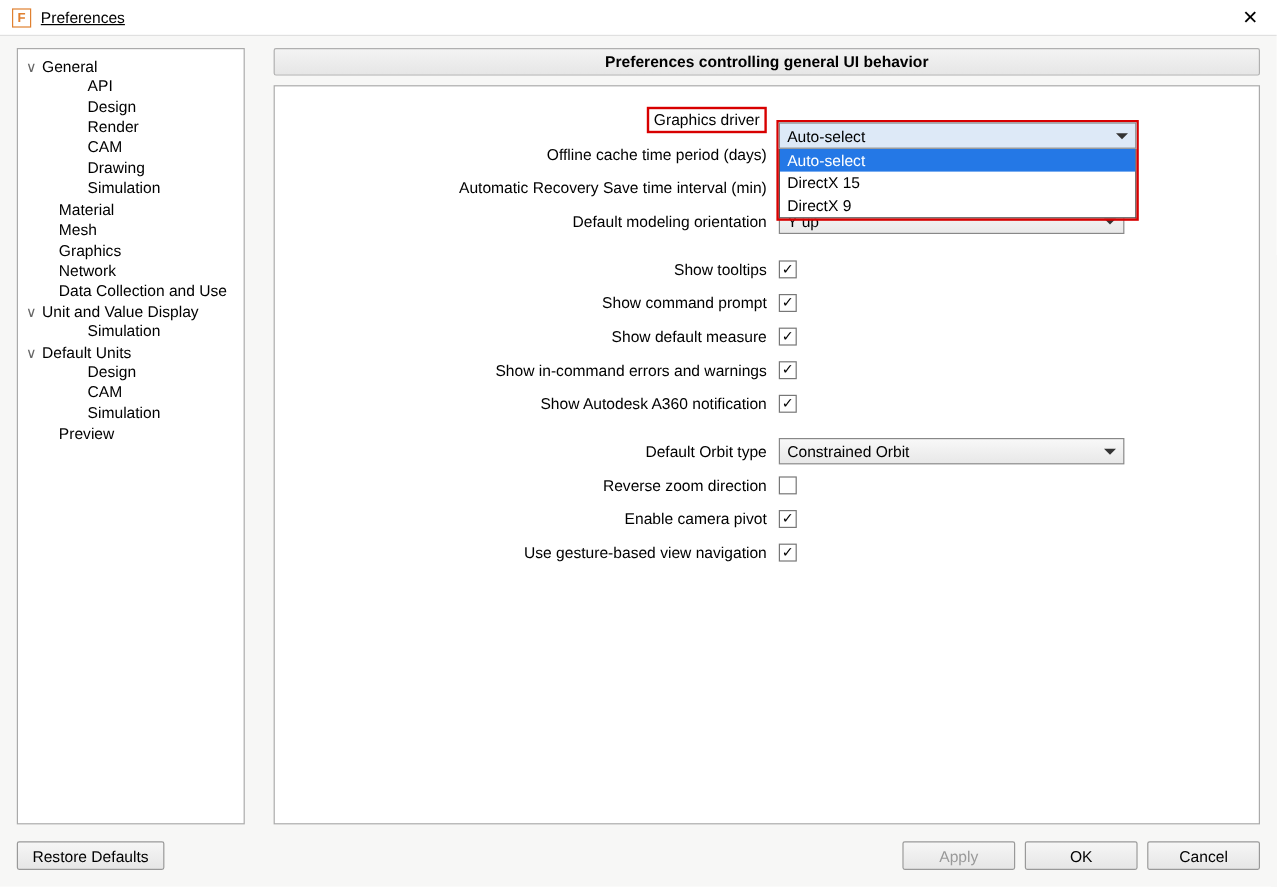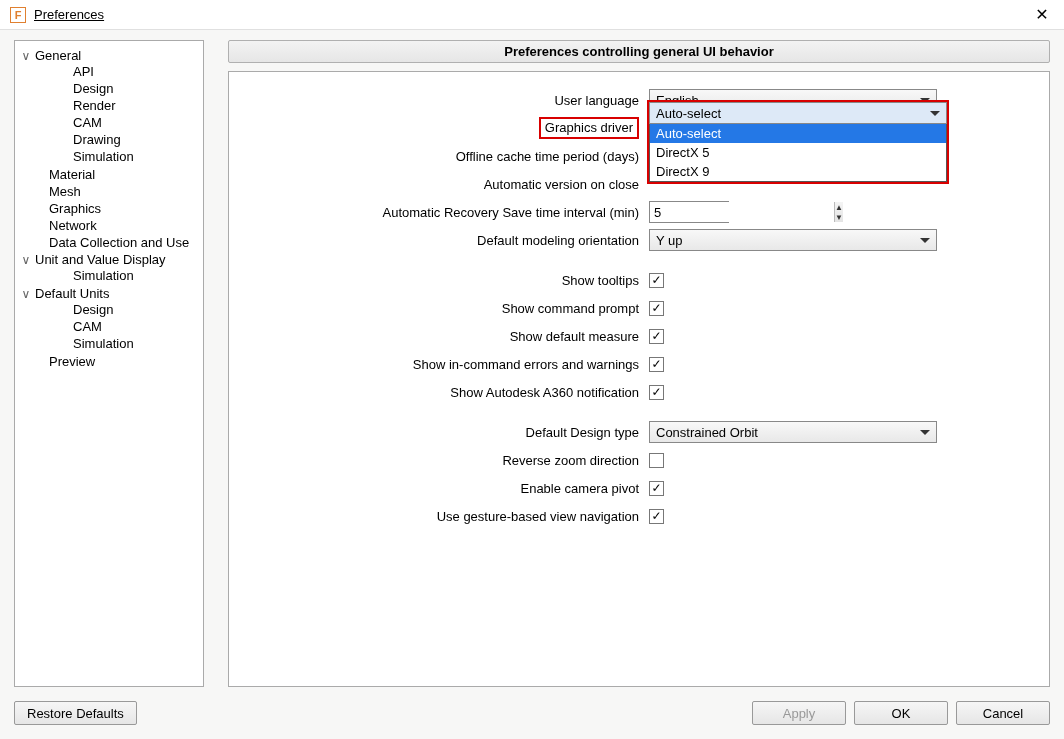--- a/index.html
+++ b/index.html
@@ -341,46 +341,33 @@
                 <span class="label" style="padding-left:16px">Preview</span>
               </div>
             </li>
         </ul>
       </div>
 
       <div class="content-wrap">
         <div class="section-header">Preferences controlling general UI behavior</div>
         <div class="content-panel">
 
-          <div class="form-row">
-            <div class="form-label">User language</div>
-            <div class="form-ctrl">
-              <div class="dropdown">
-                <span class="dd-text">English</span>
-                <span class="dd-arrow"></span>
-              </div>
-            </div>
-          </div>
 
           <div class="form-row">
             <div class="form-label">
               <span class="dd-highlight-label">Graphics driver</span>
             </div>
             <div class="form-ctrl"></div>
           </div>
 
           <div class="form-row">
             <div class="form-label">Offline cache time period (days)</div>
             <div class="form-ctrl"></div>
           </div>
 
-          <div class="form-row">
-            <div class="form-label">Automatic version on close</div>
-            <div class="form-ctrl"></div>
-          </div>
 
           <div class="form-row">
             <div class="form-label">Automatic Recovery Save time interval (min)</div>
             <div class="form-ctrl">
               <div class="spinner">
                 <input value="5" style="">
                 <div class="spin-btns">
                   <div class="sp">▲</div>
                   <div class="sp">▼</div>
                 </div>
@@ -427,21 +414,21 @@
           <div class="form-row">
               <div class="form-label">Show Autodesk A360 notification</div>
               <div class="form-ctrl">
                 <span class="checkbox checked"></span>
               </div>
             </div>
 
           <div class="form-row gap"></div>
 
           <div class="form-row">
-            <div class="form-label">Default Design type</div>
+            <div class="form-label">Default Orbit type</div>
             <div class="form-ctrl">
               <div class="dropdown">
                 <span class="dd-text">Constrained Orbit</span>
                 <span class="dd-arrow"></span>
               </div>
             </div>
           </div>
           <div class="form-row">
               <div class="form-label">Reverse zoom direction</div>
               <div class="form-ctrl">
@@ -461,21 +448,21 @@
               </div>
             </div>
 
           <div class="dropdown-open-wrap">
             <div class="dropdown">
               <span class="dd-text">Auto-select</span>
               <span class="dd-arrow"></span>
             </div>
             <div class="dd-list">
               <div class="dd-opt selected">Auto-select</div>
-              <div class="dd-opt">DirectX 5</div>
+              <div class="dd-opt">DirectX 15</div>
               <div class="dd-opt">DirectX 9</div>
             </div>
           </div>
 
         </div>
       </div>
     </div>
 
     <div class="button-row">
       <span class="btn first">Restore Defaults</span>

